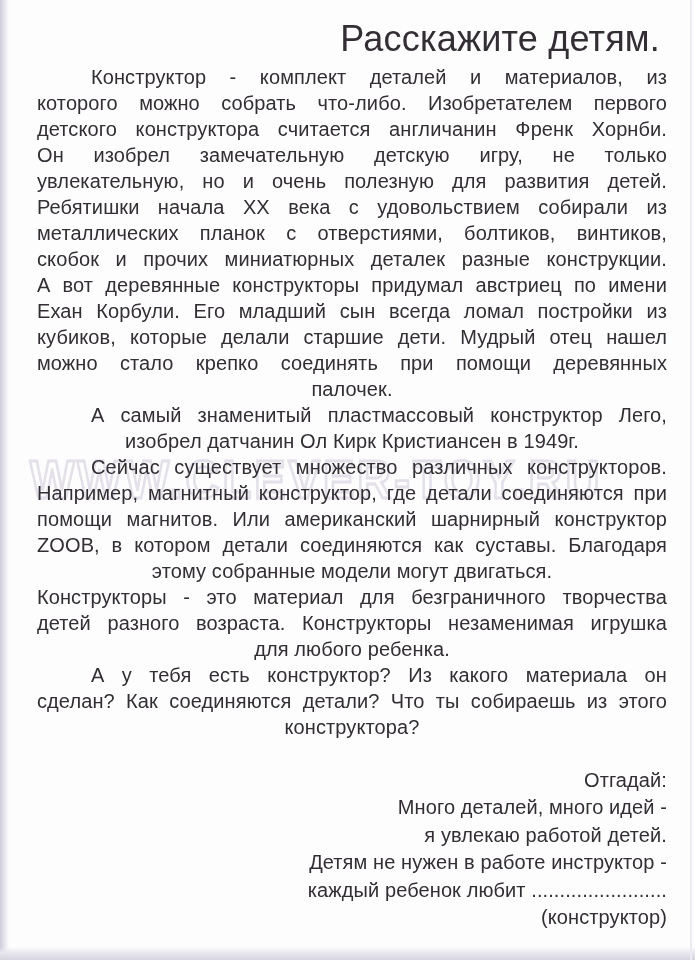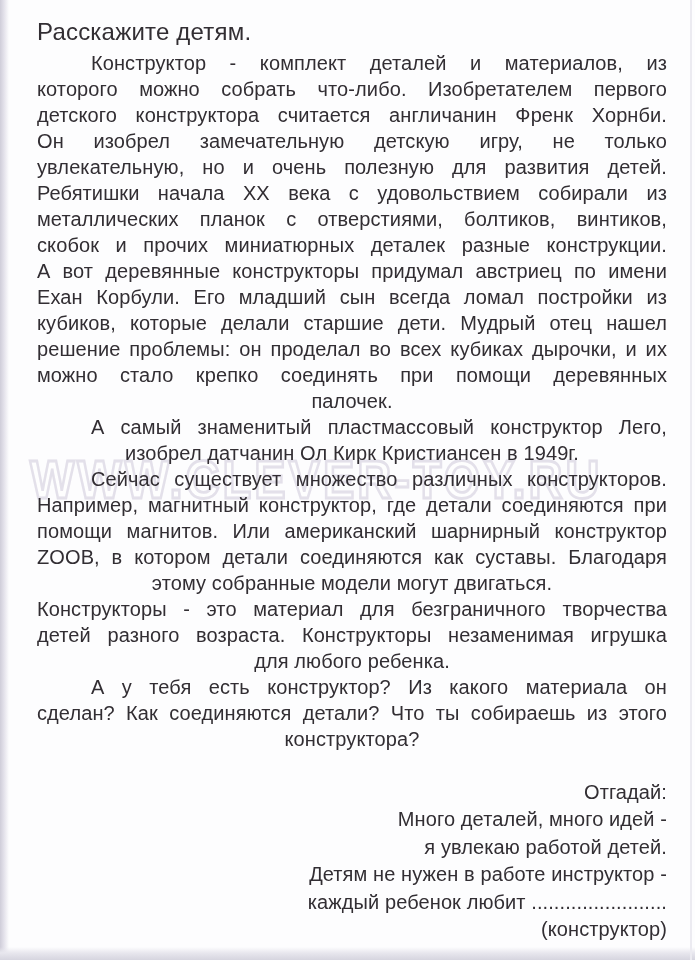--- a/index.html
+++ b/index.html
@@ -43,25 +43,26 @@
     z-index: 1;
     white-space: nowrap;
     transform: scaleY(1.15);
   }
   .content {
     position: absolute;
     left: 37px; top: 14px; width: 630px;
     z-index: 2;
   }
   .title {
-    font-size: 24px;
+    font-size: 36px;
     font-weight: normal;
     line-height: 36px;
-    margin: 0;
+    margin: 7px;
     letter-spacing: 0.2px;
+    text-align: right;
   }
   .body-text { margin-top: 0; }
   .line {
     font-size: 20px;
     line-height: 26px;
     height: 26px;
     text-align: center;
     letter-spacing: 0.1px;
     white-space: nowrap;
   }
@@ -99,21 +100,20 @@
           <div class="line j">Он изобрел замечательную детскую игру, не только</div>
           <div class="line j">увлекательную, но и очень полезную для развития детей.</div>
           <div class="line j">Ребятишки начала XX века с удовольствием собирали из</div>
           <div class="line j">металлических планок с отверстиями, болтиков, винтиков,</div>
           <div class="line j">скобок и прочих миниатюрных деталек разные конструкции.</div>
         </div>
         <div class="para">
           <div class="line j">А вот деревянные конструкторы придумал австриец по имени</div>
           <div class="line j">Ехан Корбули. Его младший сын всегда ломал постройки из</div>
           <div class="line j">кубиков, которые делали старшие дети. Мудрый отец нашел</div>
-          <div class="line j">решение проблемы: он проделал во всех кубиках дырочки, и их</div>
           <div class="line j">можно стало крепко соединять при помощи деревянных</div>
           <div class="line">палочек.</div>
         </div>
         <div class="para">
           <div class="line j indent">А самый знаменитый пластмассовый конструктор Лего,</div>
           <div class="line">изобрел датчанин Ол Кирк Кристиансен в 1949г.</div>
         </div>
         <div class="para">
           <div class="line j indent">Сейчас существует множество различных конструкторов.</div>
           <div class="line j">Например, магнитный конструктор, где детали соединяются при</div>

